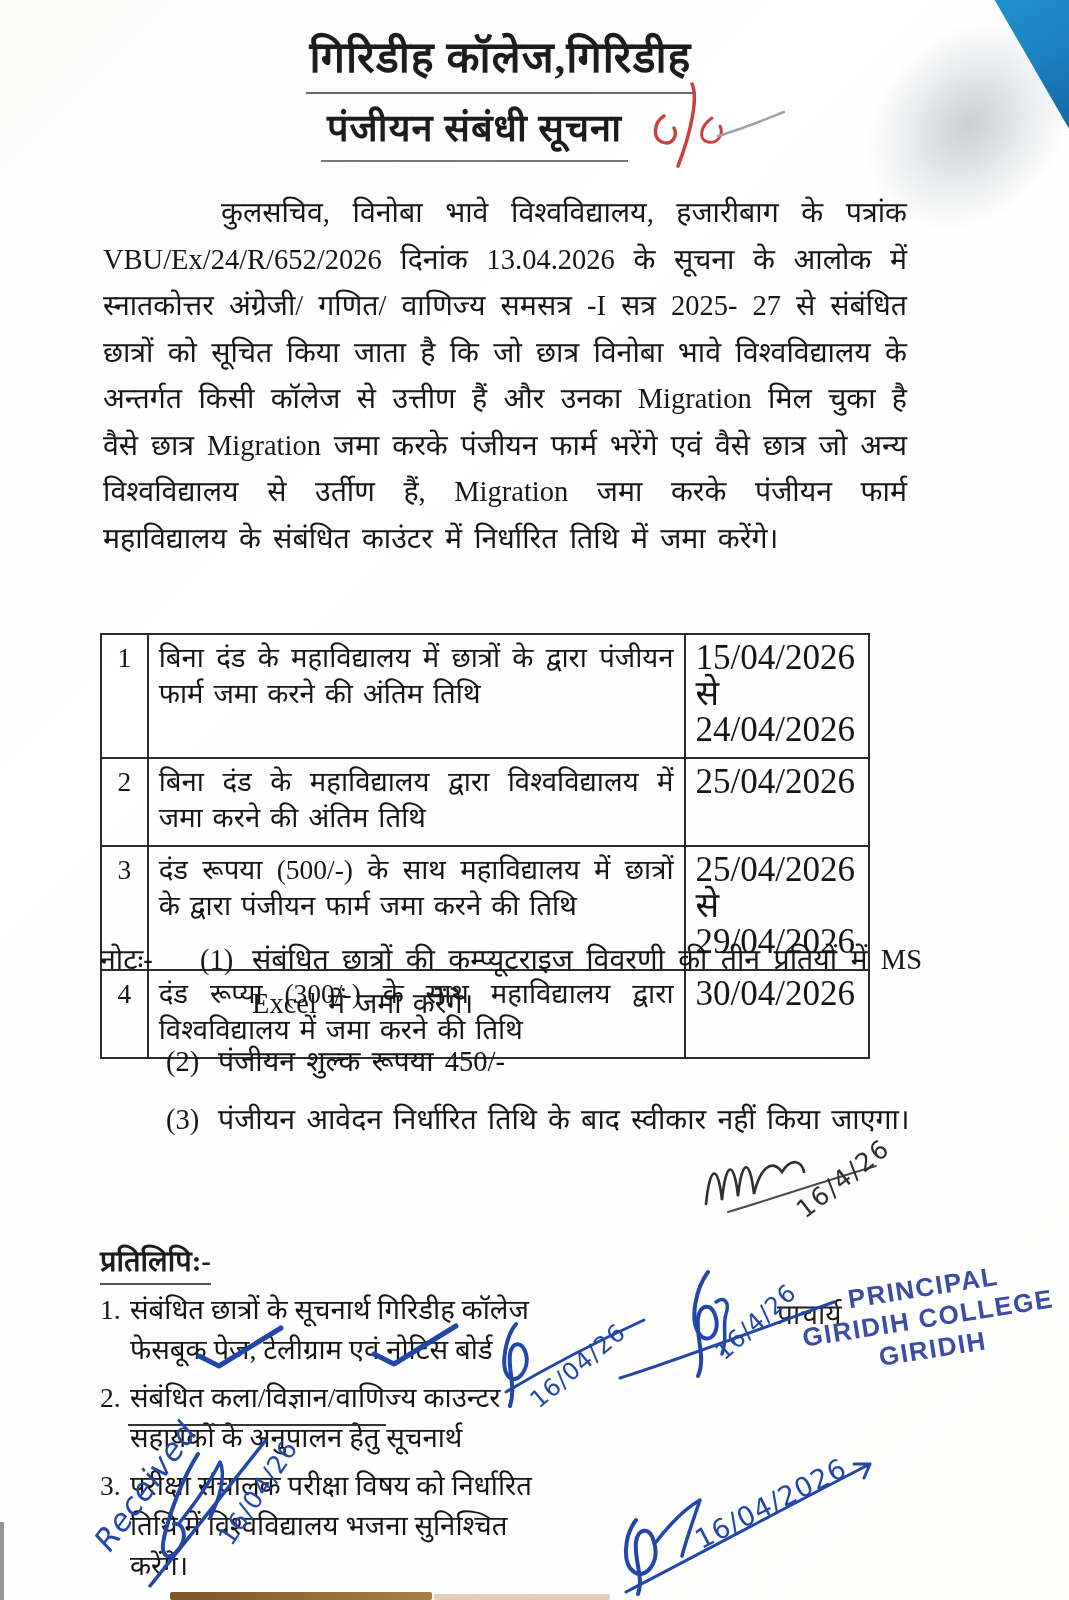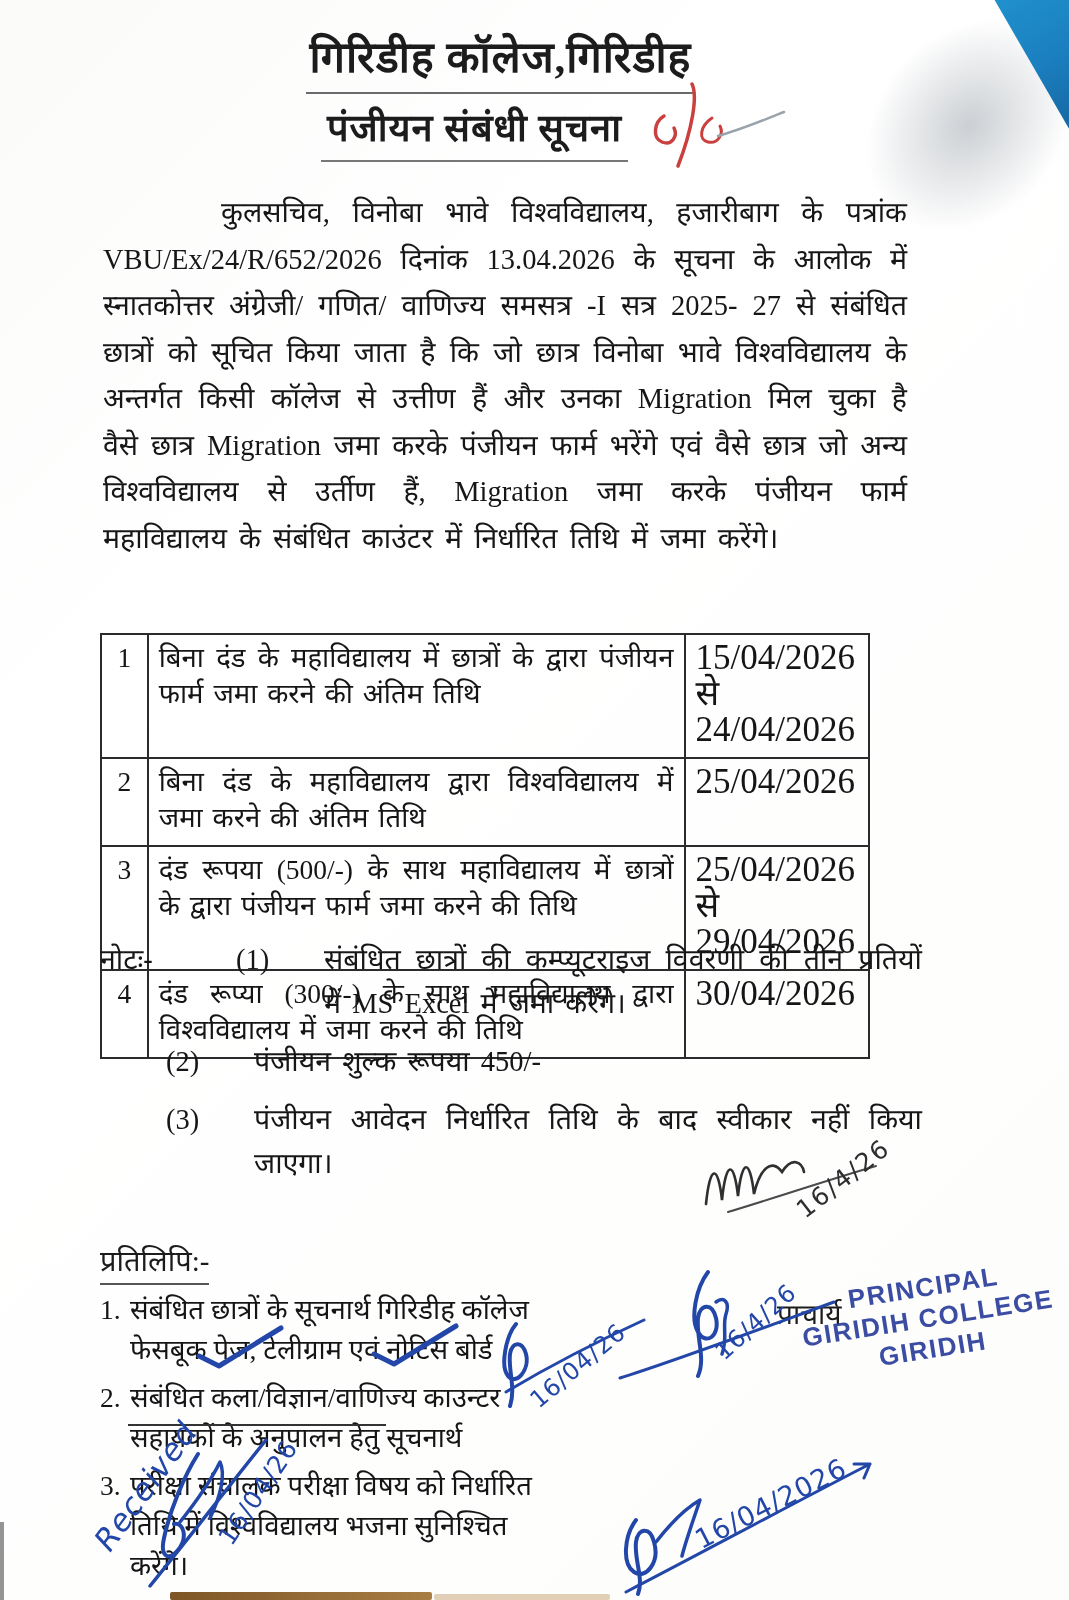--- a/index.html
+++ b/index.html
@@ -29,38 +29,38 @@
   
   table.reg { position:absolute; left:100px; top:633px; width:770px;
     border-collapse:collapse; font-size:27.5px; color:#151515; }
   table.reg td { border:2px solid #2b2b2b; vertical-align:top; padding:5px 10px 9px 10px; line-height:36px; }
   td.sn { width:46px; text-align:center; }
   td.desc { width:528px; text-align:justify; text-align-last:left; word-spacing:3px;margin-top:20px; }
   td.date { width:180px; font-size:35px; line-height:40px; }
 
   
   .notes { position:absolute; left:100px; top:938px; width:822px; font-size:28.5px; color:#161616; }
-  .note-row { display:flex; align-items:flex-start; margin-bottom:14px; line-height:44px;gap:36px; }
+  .note-row { display:flex; align-items:flex-start; margin-bottom:14px; line-height:44px; }
   .note-prefix { flex:0 0 100px; font-weight:500; }
   .note-num { flex:0 0 52px; }
   .note-text { flex:1 1 auto; text-align:justify; text-align-last:left; word-spacing:4px; }
   .note-row.indented { margin-left:66px; }
 
   
   .sig-black { position:absolute; left:698px; top:1142px; width:190px; height:90px; }
   .sig-black-date { position:absolute; left:788px; top:1164px; font-size:25px; color:#2e2e2e;
     transform:rotate(-38deg); font-family:"DejaVu Sans",sans-serif; letter-spacing:2px; }
   .signatory-name { position:absolute; left:622px; top:1224px; font-size:27.5px; letter-spacing:1px; }
   .signatory-title { position:absolute; left:777px; top:1294px; font-size:28px; }
   .stamp { position:absolute; left:788px; top:1272px; width:280px; text-align:center;
     transform:rotate(-9deg); color:#2b3e9b; font-family:"Liberation Sans","DejaVu Sans",sans-serif;
     font-weight:700; font-size:26px; line-height:31px; letter-spacing:1.5px; opacity:.92; }
 
   
-  .copies-heading { position:absolute; left:100px; top:1240px; font-size:29px; font-weight:400;
+  .copies-heading { position:absolute; left:100px; top:1240px; font-size:29px; font-weight:700;
     border-bottom:2px solid #555; padding-bottom:4px;text-align:center; }
   .copies { position:absolute; left:100px; top:1290px; width:462px; font-size:27.5px; line-height:40px; color:#151515; }
   .copy-row { position:relative; padding-left:30px; margin-bottom:8px; }
   .copy-num { position:absolute; left:0; top:0; }
   .copy-text { display:block; }
   .copy-underline { position:absolute; background:#333; height:2px; }
 
   
   .ink-text { font-family:"DejaVu Sans",sans-serif; color:#2347a8; }
   svg.ink path, svg.ink polyline { fill:none; stroke:#2347a8; stroke-linecap:round; stroke-linejoin:round; }

